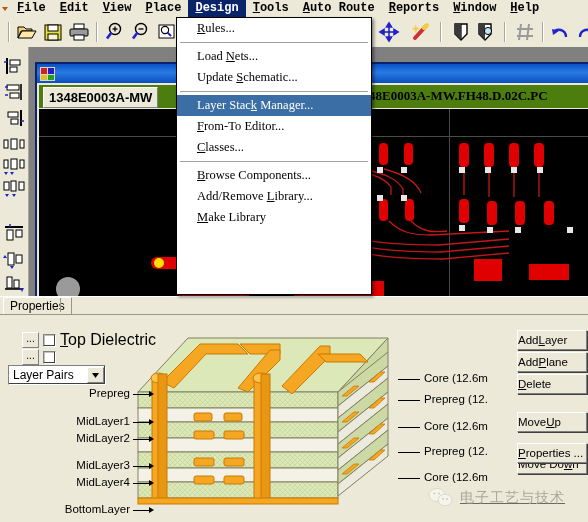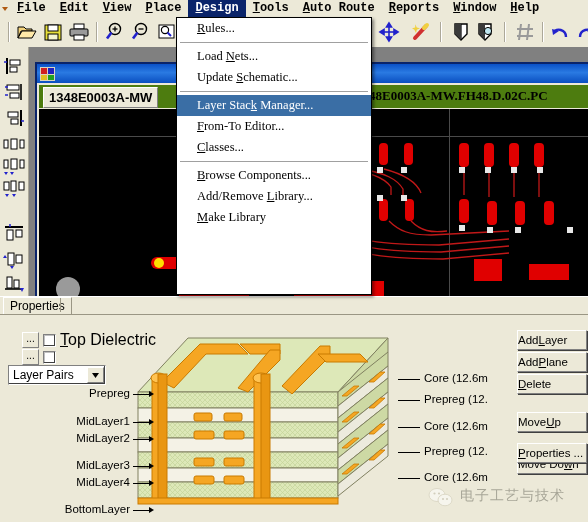--- a/index.html
+++ b/index.html
@@ -161,22 +161,23 @@
     border-right-color:#808080;border-bottom-color:#808080;
     box-shadow:1px 1px 0 #404040;
     font-family:"Liberation Sans",sans-serif;font-size:11.5px;
     display:flex;align-items:center;justify-content:flex-start;
     white-space:nowrap;
   }
   .rbtn u{text-decoration:underline;}
 
   
   #watermark{
-    position:absolute;left:428px;top:487px;display:flex;align-items:flex-start;gap:6px;
+    position:absolute;left:428px;top:487px;display:flex;align-items:center;gap:6px;
     opacity:.55;
+    text-decoration:underline;
   }
   #watermark .wmtext{
     font-family:"DejaVu Sans", sans-serif;font-size:14px;color:#6f6f63;letter-spacing:1px;
   }
 </style>
 </head>
 <body>
 
 <div id="menubar">
   <div class="corner">

